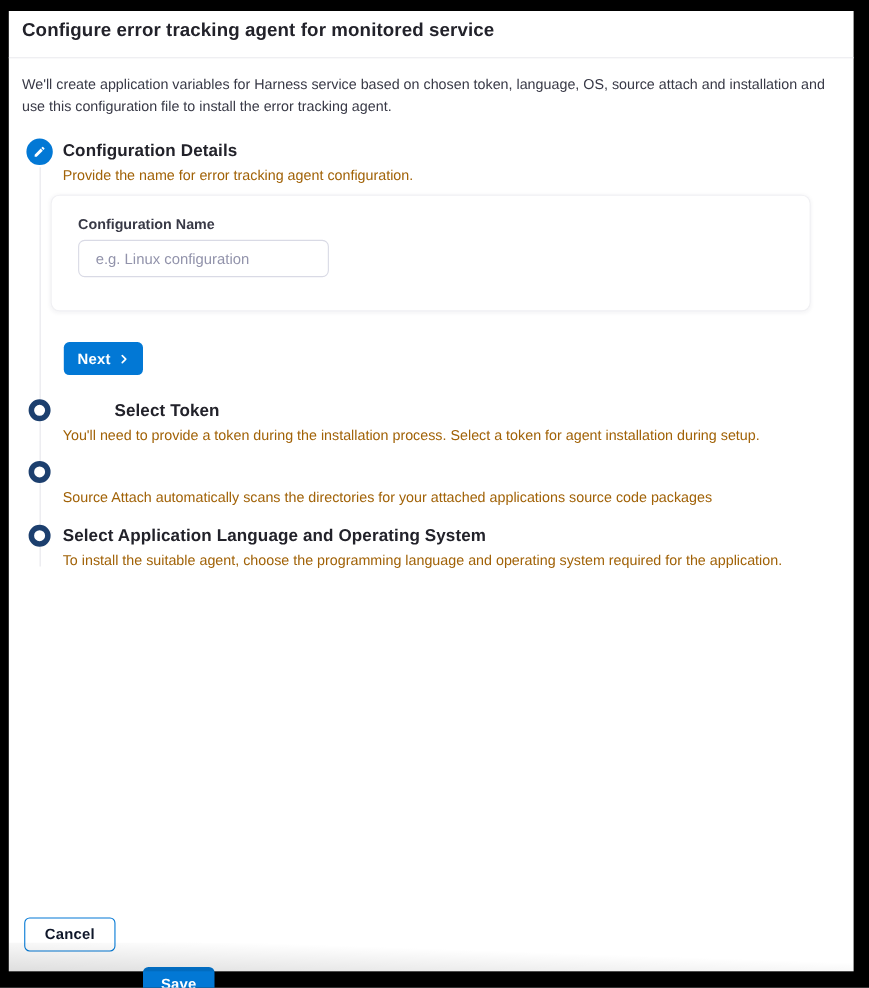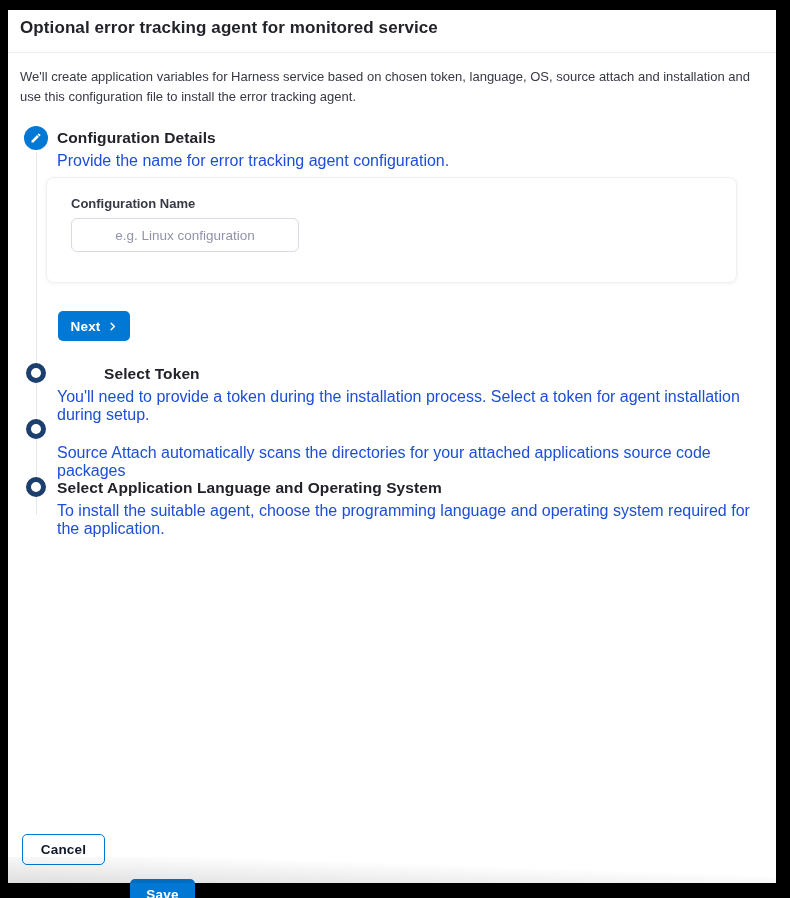--- a/index.html
+++ b/index.html
@@ -30,34 +30,34 @@
   }
   .ring{
     position:absolute;width:20px;height:20px;box-sizing:border-box;border-radius:50%;
     border:5px solid #1C3F6E;background:#fff;left:18px;z-index:2;
   }
   .step-title{
     position:absolute;left:49px;margin:0;font-size:15.5px;font-weight:700;color:#22222A;
     letter-spacing:.1px;cursor:pointer;
   }
   .step-desc{
-    position:absolute;left:49px;margin:0;font-size:16px;color:#1d4ed8;font-weight:500;
+    position:absolute;left:49px;margin:0;font-size:13px;color:#a16207;font-weight:500;
   }
   .card{
     position:absolute;left:38px;top:167px;width:691px;height:106px;box-sizing:border-box;
     background:#fff;border:1px solid #F0F0F3;border-radius:8px;
     box-shadow:0 1px 4px rgba(40,41,61,0.06);
   }
   .field-label{
     position:absolute;left:24px;top:18px;font-size:13px;font-weight:600;color:#383946;
   }
   .field-input{
     position:absolute;left:24px;top:40px;width:228px;height:34px;box-sizing:border-box;
     border:1px solid #D9DAE5;border-radius:6px;padding:0 15px;font-size:13.5px;
-    color:#1d4ed8;outline:none;font-family:"Liberation Sans", sans-serif;text-align:center;
+    color:#1d4ed8;outline:none;font-family:"Liberation Sans", sans-serif;
   }
   .field-input::placeholder{color:#9293AB;}
   .btn{
     display:flex;align-items:center;justify-content:center;box-sizing:border-box;
     border:none;border-radius:5px;font-family:"Liberation Sans", sans-serif;
     font-size:13.5px;font-weight:700;cursor:pointer;letter-spacing:.2px;
   }
   .next-btn{
     position:absolute;left:50px;top:301px;width:72px;height:30px;gap:6px;
     background:#0278D5;color:#fff;
@@ -78,21 +78,21 @@
   .s1-title{top:119px;}  .s1-desc{top:142px;}
   .s2-ring{top:353px;}   .s2-title{top:355px;margin-left:47px;}  .s2-desc{top:378px;}
   .s3-ring{top:409px;}   .s3-title{top:411px;}  .s3-desc{top:434px;}
   .s4-ring{top:467px;}   .s4-title{top:469px;text-align:right;}  .s4-desc{top:492px;}
 </style>
 </head>
 <body>
 
 <div class="panel">
 
-  <h1 class="dialog-title">Optional error tracking agent for monitored service</h1>
+  <h1 class="dialog-title">Configure error tracking agent for monitored service</h1>
   <div class="header-divider"></div>
   <p class="intro">We'll create application variables for Harness service based on chosen token, language, OS, source attach and installation and use this configuration file to install the error tracking agent.</p>
 
   <div class="connector"></div>
 
   <div class="step-icon-active">
     <span style="display:flex;">
       <svg width="12" height="12" viewBox="0 0 24 24" fill="#ffffff" xmlns="http://www.w3.org/2000/svg">
         <path d="M3 17.25V21h3.75L17.81 9.94l-3.75-3.75L3 17.25zM20.71 7.04c.39-.39.39-1.02 0-1.41l-2.34-2.34a.9959.9959 0 0 0-1.41 0l-1.83 1.83 3.75 3.75 1.83-1.83z"></path>
       </svg>

